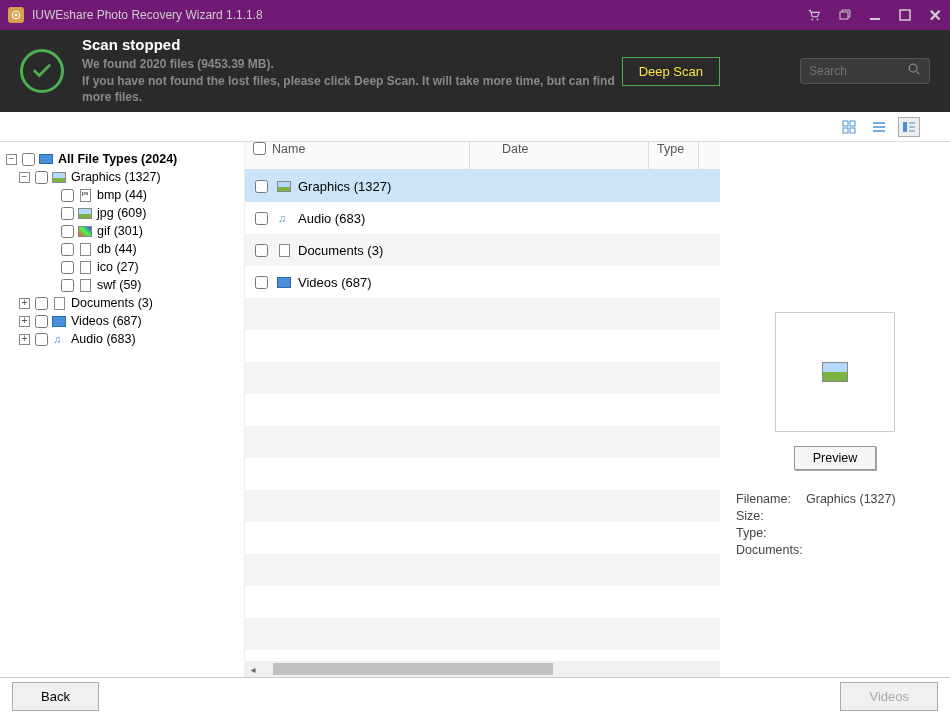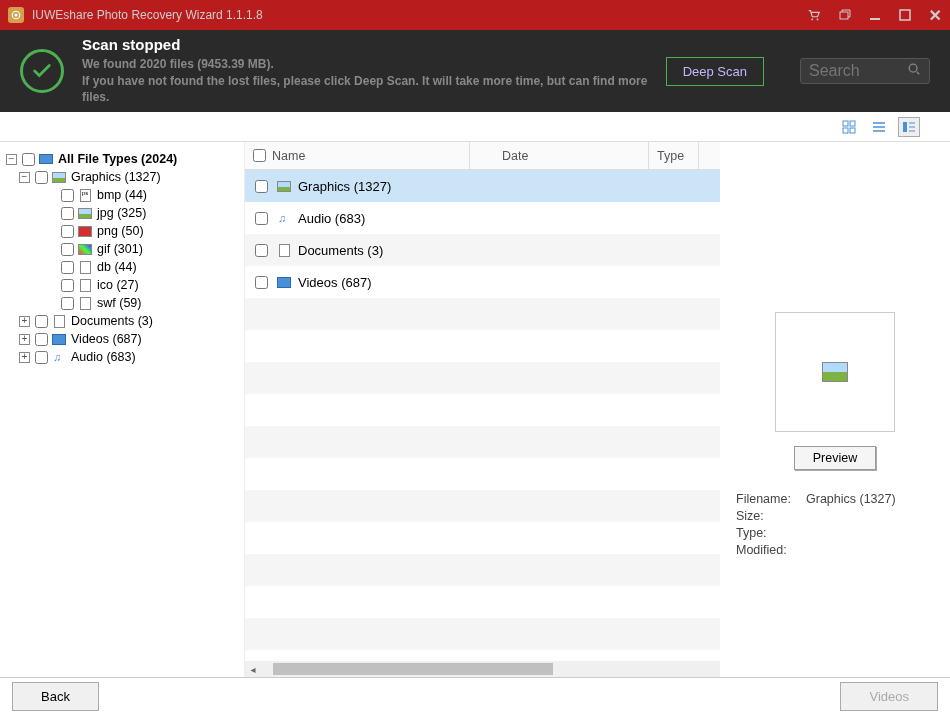--- a/index.html
+++ b/index.html
@@ -1,34 +1,34 @@
 <!DOCTYPE html>
 <html><head>
 <meta charset="utf-8">
 <style>
 * { margin: 0; padding: 0; box-sizing: border-box; font-family: Arial, sans-serif; }
 body { width: 950px; height: 715px; background: #fff; overflow: hidden; }
 
 
-.titlebar { height: 30px; background: #b91c1c; display: flex; align-items: center; padding: 0 8px; color: #ccc; font-size: 12px; }
+.titlebar { height: 30px; background: #701a75; display: flex; align-items: center; padding: 0 8px; color: #ccc; font-size: 12px; }
 .titlebar .app-icon { width: 16px; height: 16px; margin-right: 8px; background: #d4a04c; border-radius: 3px; display: flex; align-items: center; justify-content: center; font-size: 10px; }
 .titlebar .title { flex: 1; }
 .titlebar .win-controls { display: flex; gap: 18px; align-items: center; }
 .titlebar .win-btn { cursor: pointer; color: #ccc; font-size: 14px; display: flex; align-items: center; }
 
 
 .header { height: 82px; background: #2a2a2a; display: flex; align-items: center; padding: 0 20px; }
 .status-icon { width: 44px; height: 44px; border: 3px solid #4caf50; border-radius: 50%; display: flex; align-items: center; justify-content: center; margin-right: 18px; }
 .status-icon svg { width: 22px; height: 22px; }
 .status-text { flex: 1; }
 .status-title { color: #fff; font-size: 15px; font-weight: bold; margin-bottom: 3px; }
 .status-sub { color: #888; font-size: 12px; line-height: 1.4; font-weight: bold; }
-.deep-scan-btn { border: 1px solid #4caf50; color: #c4b5fd; padding: 6px 16px; font-size: 13px; background: transparent; cursor: pointer; margin-right: 36px; }
+.deep-scan-btn { border: 1px solid #4caf50; color: #fde047; padding: 6px 16px; font-size: 13px; background: transparent; cursor: pointer; margin-right: 80px; }
 .search-box { width: 130px; height: 26px; background: #3a3a3a; border: 1px solid #555; border-radius: 3px; display: flex; align-items: center; padding: 0 8px; }
-.search-box input { flex: 1; background: transparent; border: none; color: #888; font-size: 16px; outline: none; width: 80px; }
+.search-box input { flex: 1; background: transparent; border: none; color: #888; font-size: 12px; outline: none; width: 80px; }
 .search-box .search-icon { color: #888; }
 
 
 .view-toolbar { height: 30px; border-bottom: 1px solid #ddd; display: flex; justify-content: flex-end; align-items: center; padding-right: 30px; gap: 8px; }
 .view-btn { width: 22px; height: 20px; display: flex; align-items: center; justify-content: center; cursor: pointer; border: 1px solid transparent; }
 .view-btn.active { border: 1px solid #aaa; background: #eee; }
 
 
 .main { display: flex; height: 535px; }
 
@@ -38,21 +38,21 @@
 .tree-toggle { width: 11px; height: 11px; border: 1px solid #888; display: flex; align-items: center; justify-content: center; font-size: 10px; line-height: 1; margin-right: 2px; color: #555; }
 .tree-spacer { width: 13px; display: inline-block; }
 .tree-cb { width: 13px; height: 13px; margin: 0 3px; }
 .tree-icon { width: 16px; height: 14px; margin-right: 4px; display: inline-flex; align-items: center; justify-content: center; }
 .tree-label { color: #000; }
 .tree-label.root { font-weight: bold; }
 
 
 .filelist { flex: 1; display: flex; flex-direction: column; position: relative; }
 .list-header { height: 28px; background: #fafafa; border-bottom: 1px solid #ddd; display: flex; align-items: center; font-size: 12.5px; color: #555; }
-.list-header .col { border-right: 1px solid #ddd; padding: 0 8px; display: flex; align-items: center; height: 100%; }
+.list-header .col { border-right: 1px solid #ddd; padding: 0 8px; display: flex; height: 100%; }
 .col-name { width: 225px; }
 .col-date { width: 155px; margin-left: 24px; }
 .col-type { width: 50px; }
 .list-header input[type=checkbox] { margin-right: 6px; width: 13px; height: 13px; }
 .list-body { flex: 1; overflow: hidden; position: relative; }
 .list-row { height: 32px; display: flex; align-items: center; padding-left: 10px; font-size: 13px; }
 .list-row.selected { background: #cce4f7; }
 .list-row.alt { background: #f5f5f5; }
 .list-row input[type=checkbox] { margin-right: 8px; width: 13px; height: 13px; }
 .row-icon { width: 16px; height: 14px; margin-right: 6px; display: inline-flex; align-items: center; justify-content: center; }
@@ -193,29 +193,21 @@
           <span class="ico-file" style="font-size:6px;text-align:center">ps</span>
         </span>
       <span class="tree-label">bmp (44)</span>
     </div>
     <div class="tree-node" style="padding-left:39px">
       <span class="tree-spacer"></span>
       <input type="checkbox" class="tree-cb" style="">
       <span class="tree-icon">
           <span class="ico-img"></span>
         </span>
-      <span class="tree-label">jpg (325)</span>
-    </div>
-    <div class="tree-node" style="padding-left:39px">
-      <span class="tree-spacer"></span>
-      <input type="checkbox" class="tree-cb" style="">
-      <span class="tree-icon">
-          <span style="width:14px;height:11px;background:#d32f2f;border:1px solid #888;display:block"></span>
-        </span>
-      <span class="tree-label">png (50)</span>
+      <span class="tree-label">jpg (609)</span>
     </div>
     <div class="tree-node" style="padding-left:39px">
       <span class="tree-spacer"></span>
       <input type="checkbox" class="tree-cb" style="">
       <span class="tree-icon">
           <span style="width:14px;height:11px;background:linear-gradient(45deg,#f44,#4f4,#44f);border:1px solid #888;display:block"></span>
         </span>
       <span class="tree-label">gif (301)</span>
     </div>
     <div class="tree-node" style="padding-left:39px">
@@ -338,21 +330,21 @@
       <span class="info-label">Filename:</span>
       <span>Graphics (1327)</span>
     </div>
     <div class="info-row">
         <span class="info-label">Size:</span>
       </div>
     <div class="info-row">
         <span class="info-label">Type:</span>
       </div>
     <div class="info-row">
-        <span class="info-label">Modified:</span>
+        <span class="info-label">Documents:</span>
       </div>
   </div>
 </div>
 
 <div class="footer">
   <button class="footer-btn">Back</button>
   <button class="footer-btn disabled">Videos</button>
 </div>
 
 </body></html>

